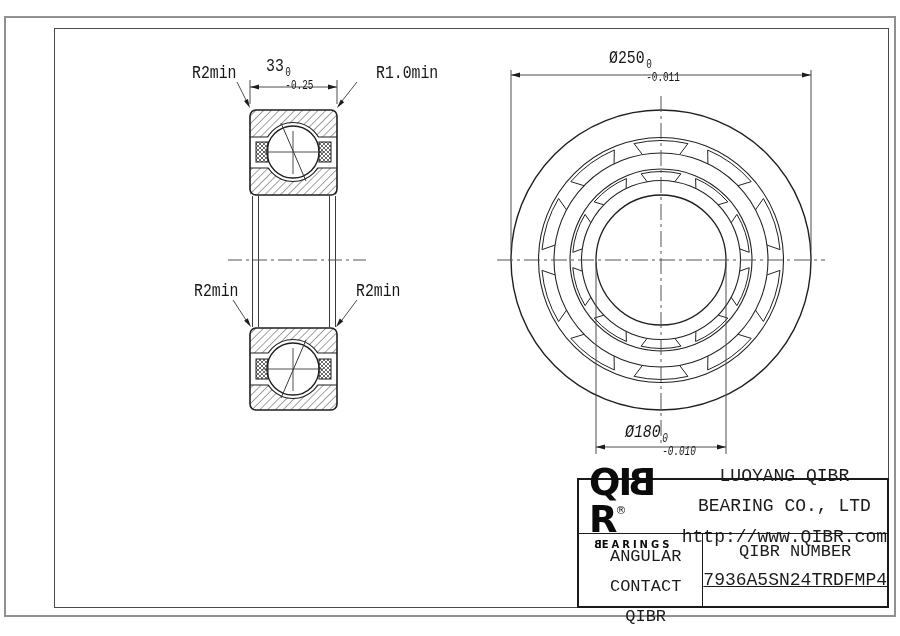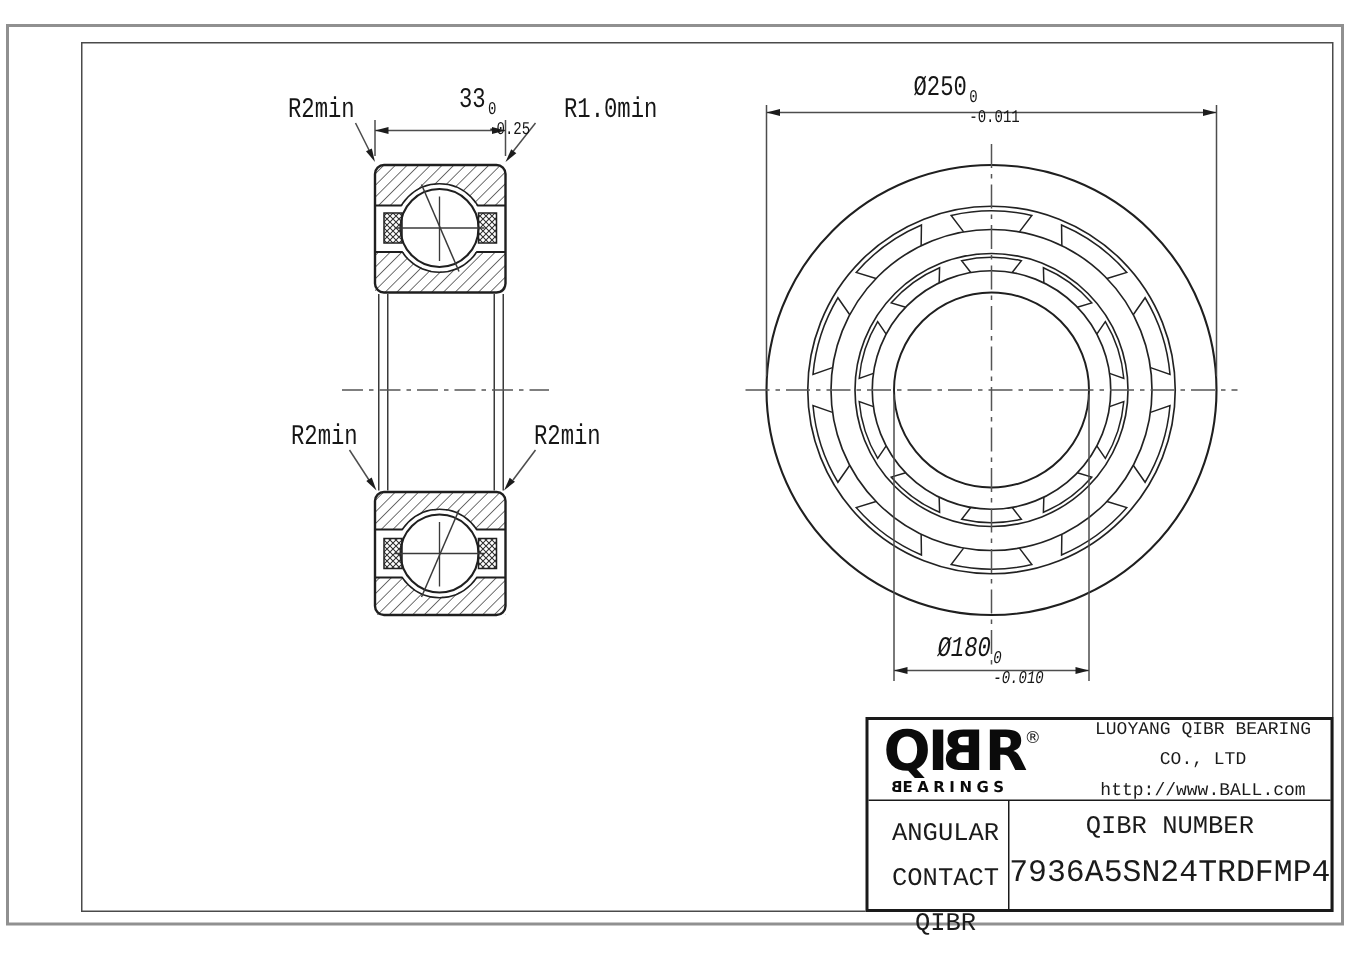--- a/index.html
+++ b/index.html
@@ -19,26 +19,26 @@
        border:2px solid #1a1a1a;box-sizing:border-box;background:#fff;}
   .tb-row1{height:53px;border-bottom:1.5px solid #1a1a1a;display:flex;align-items:center;}
   .tb-row2{display:flex;height:73px;}
   .tb-logo{width:128px;padding-left:10px;line-height:1;}
   .logo-text{font-family:"DejaVu Sans","Liberation Sans",sans-serif;font-weight:800;
        font-size:37px;letter-spacing:-2px;color:#0b0b0b;}
   .mirror{display:inline-block;transform:scaleX(-1);}
   .reg{font-size:11px;vertical-align:18px;font-family:"DejaVu Sans",sans-serif;}
   .logo-sub{font-family:"DejaVu Sans","Liberation Sans",sans-serif;font-weight:700;
        font-size:10px;letter-spacing:3px;margin-top:2px;margin-left:2px;color:#0b0b0b;}
-  .tb-company{flex:1;text-align:center;font-size:12px;line-height:1.7;}
+  .tb-company{flex:1;text-align:center;font-size:18px;line-height:1.7;}
   .tb-product{width:162px;border-right:1.5px solid #1a1a1a;text-align:center;
        font-size:17px;padding-top:8px;line-height:1.75;box-sizing:border-box;padding-left:10px;}
   .tb-part{flex:1;text-align:center;padding-top:4px;box-sizing:border-box;}
   .tb-part-label{font-size:17px;line-height:1.6;}
-  .tb-part-number{font-size:21px;line-height:1.75;}
+  .tb-part-number{font-size:18px;line-height:1.75;text-decoration:underline;}
 </style>
 </head>
 <body>
 
 <div class="page-border"></div>
 <div class="frame"></div>
 
 <svg width="900" height="636" viewBox="0 0 900 636">
   <defs>
     <pattern id="hatch" width="5.5" height="5.5" patternUnits="userSpaceOnUse" patternTransform="rotate(45)">
@@ -169,21 +169,21 @@
     <polygon points="337,108 340.8,99.5 344.2,102.2"></polygon>
     <polygon points="251,327 244.2,320.7 247.8,318.3"></polygon>
     <polygon points="336,327 339.8,318.5 343.3,321.2"></polygon>
   </g>
 </svg>
 
 <div class="dim-label" style="left:192px;top:62px;">
   <span class="cadl">R2min</span>
 </div>
 
-<div class="dim-label" style="left:266px;top:55px;margin-left:40px;">
+<div class="dim-label" style="left:266px;top:55px;">
   <span class="cadl">
     <span>33</span><span class="tol">
         <span>0</span>
         <span>-0.25</span>
       </span>
   </span>
 </div>
 
 <div class="dim-label" style="left:376px;top:62px;">
   <span class="cadl">R1.0min</span>
@@ -218,21 +218,21 @@
 <div class="title-block">
   <div class="tb-row1">
     <div class="tb-logo">
       <div class="logo-line">
         <span class="logo-text"><span>Q</span><span>I</span><span class="mirror">B</span><span>R</span></span><span class="reg">®</span>
       </div>
       <div class="logo-sub"><span class="mirror">B</span><span>EARINGS</span></div>
     </div>
     <div class="tb-company">
       <div>LUOYANG QIBR BEARING CO., LTD</div>
-      <div>http://www.BALL.com</div>
+      <div>http://www.QIBR.com</div>
     </div>
   </div>
   <div class="tb-row2">
     <div class="tb-product">
       <div>ANGULAR CONTACT</div>
       <div>QIBR BEARING</div>
     </div>
     <div class="tb-part">
       <div class="tb-part-label">QIBR NUMBER</div>
       <div class="tb-part-number">7936A5SN24TRDFMP4</div>

